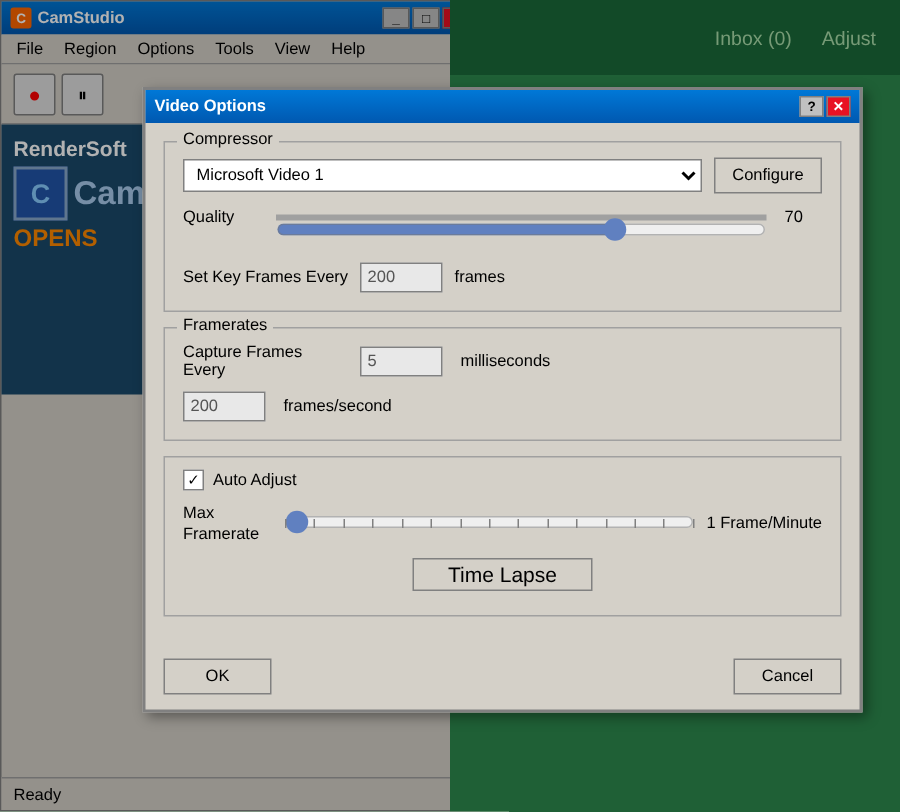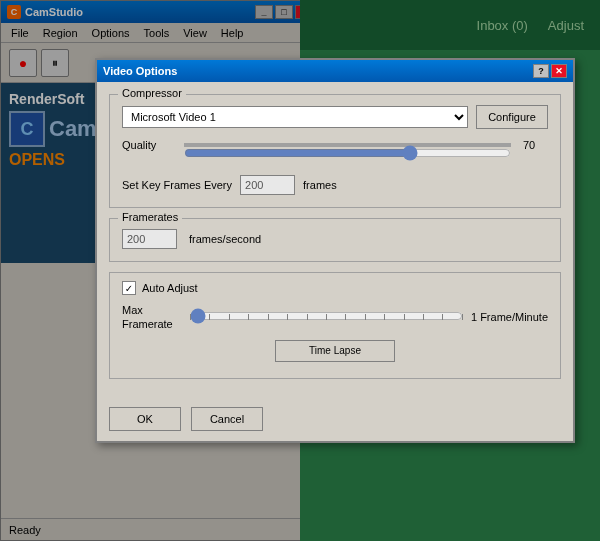--- a/index.html
+++ b/index.html
@@ -413,31 +413,31 @@
       display: flex;
       align-items: center;
       justify-content: center;
       margin-bottom: 8px;
     }
     .tl-btn {
       width: 120px;
       height: 22px;
       background: #d4d0c8;
       border: 1px solid #808080;
-      font-size: 10px;
+      font-size: 14px;
       cursor: pointer;
       display: flex;
       align-items: center;
       justify-content: center;
     }
 
     
     .dialog-footer {
       display: flex;
-      justify-content: flex-start;
+      justify-content: space-between;
       gap: 10px;
       padding: 6px 12px 10px;
     }
     .ok-btn, .cancel-btn {
       width: 72px;
       height: 24px;
       background: #d4d0c8;
       border: 1px solid #808080;
       font-size: 11px;
       cursor: pointer;
@@ -567,20 +567,25 @@
       <div class="keyframe-row">
         <span class="keyframe-label" style="font-size:11px;">Set Key Frames Every</span>
         <input class="num-input" type="text" style="width: 55px; height: 20px; background: rgb(232, 232, 232); border: 1px solid rgb(128, 128, 128); font-size: 11px; padding: 0px 4px; color: rgb(85, 85, 85);" value="200">
         <span class="frames-text">frames</span>
       </div>
     </div>
 
     <div class="group-box">
       <span class="group-label">Framerates</span>
 
+      <div class="fr-row">
+        <span class="fr-label">Capture Frames Every</span>
+        <input class="num-input" type="text" style="width: 55px; height: 20px; background: rgb(232, 232, 232); border: 1px solid rgb(128, 128, 128); font-size: 11px; padding: 0px 4px; color: rgb(85, 85, 85);" value="5">
+        <span class="fr-value">milliseconds</span>
+      </div>
 
       <div class="fr-row">
         <input class="num-input" type="text" style="width: 55px; height: 20px; background: rgb(232, 232, 232); border: 1px solid rgb(128, 128, 128); font-size: 11px; padding: 0px 4px; color: rgb(85, 85, 85);" value="200">
         <span class="fr-value">frames/second</span>
       </div>
     </div>
 
     <div class="auto-adjust-section">
       <div class="checkbox-row">
         <div class="checkbox-box">✓</div>

